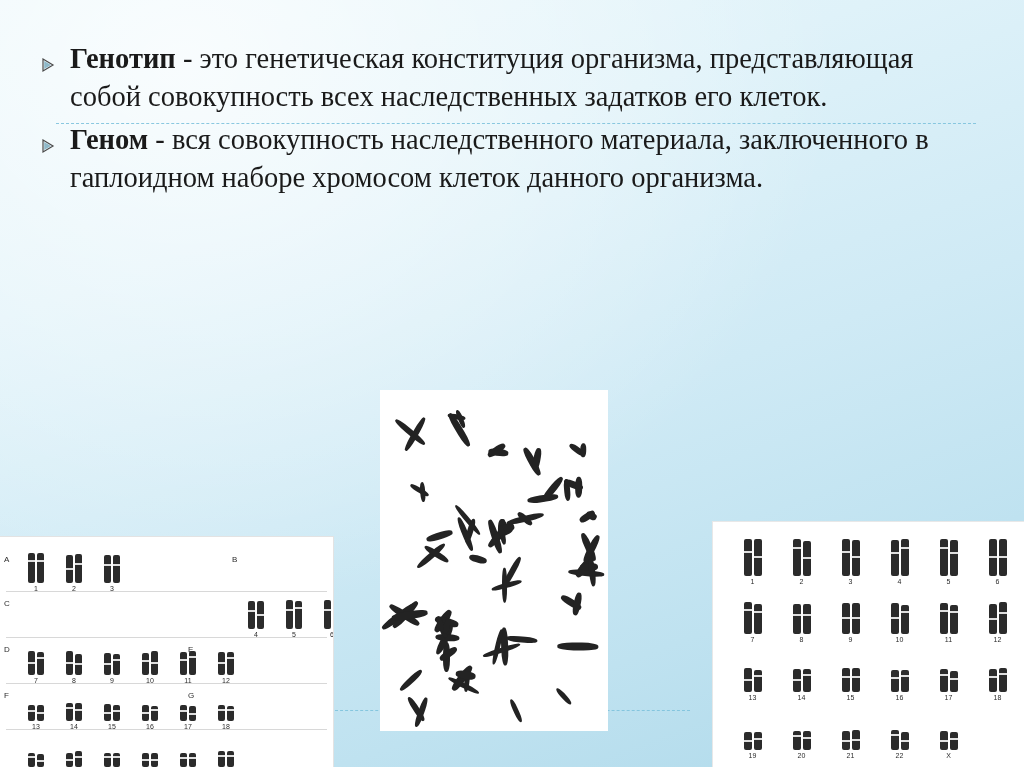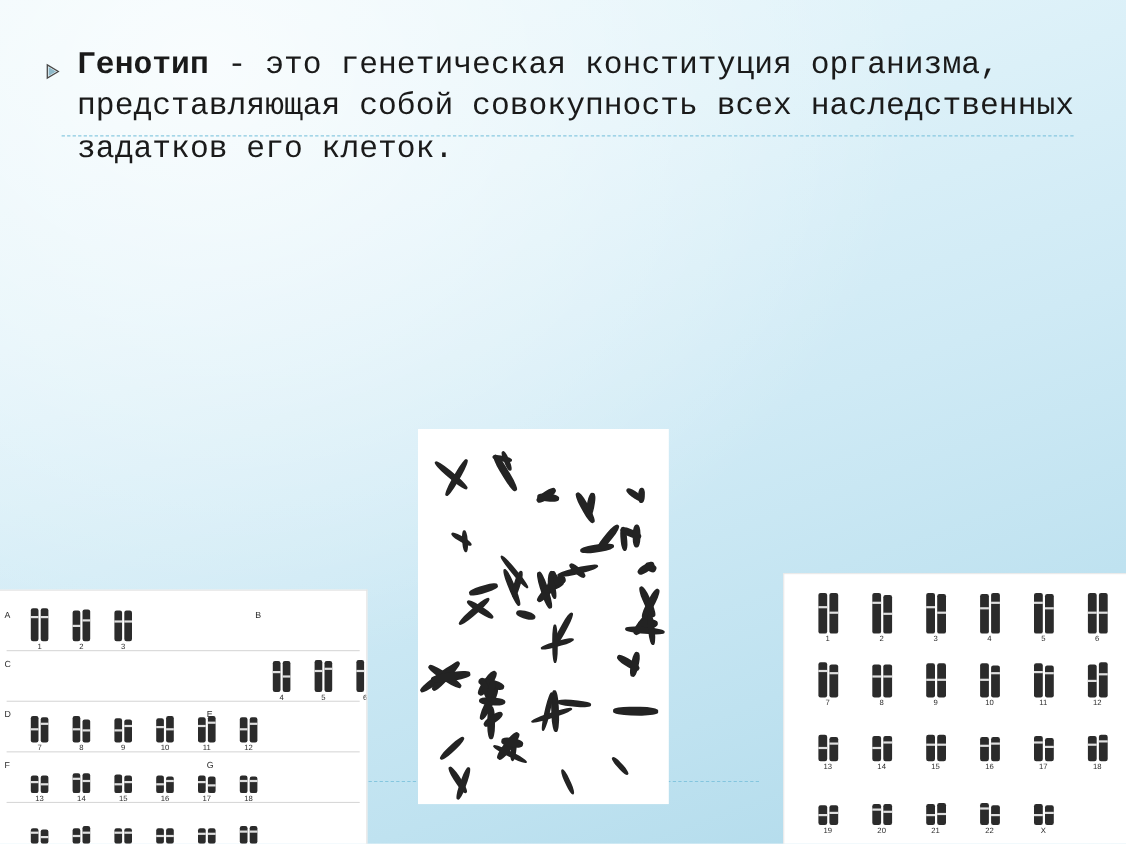--- a/index.html
+++ b/index.html
@@ -61,21 +61,21 @@
     width: 30px;
     padding-top: 17px;
     text-align: left;
   }
   .bullet-marker svg { display: block; }
   .bullet-text {
     flex: 1 1 auto;
     font-size: 28.5px;
     line-height: 1.35;
     color: #1a1a1a;
-    font-family: Liberation Mono, monospace;
+    font-family: Liberation Serif, serif;
   }
   .bullet-text .lead {
     font-weight: bold;
   }
 
   
   .figure {
     position: absolute;
     background: #ffffff;
     overflow: hidden;
@@ -173,20 +173,31 @@
           <svg width="16" height="16" viewBox="0 0 16 16" aria-hidden="true">
             <polygon points="3,2 13,8 3,14" fill="none" stroke="#4a4a4a" stroke-width="1.2"></polygon>
             <polygon points="4.2,4 11,8 4.2,12" fill="#8fb9c9"></polygon>
           </svg>
         </div>
         <div class="bullet-text">
           <span class="lead">Генотип</span><span> - это генетическая конституция организма, представляющая собой совокупность всех наследственных задатков его клеток.</span>
         </div>
       </div>
 
+      <div class="bullet">
+        <div class="bullet-marker">
+          <svg width="16" height="16" viewBox="0 0 16 16" aria-hidden="true">
+            <polygon points="3,2 13,8 3,14" fill="none" stroke="#4a4a4a" stroke-width="1.2"></polygon>
+            <polygon points="4.2,4 11,8 4.2,12" fill="#8fb9c9"></polygon>
+          </svg>
+        </div>
+        <div class="bullet-text">
+          <span class="lead">Геном</span><span> - вся совокупность наследственного материала, заключенного в гаплоидном наборе хромосом клеток данного организма.</span>
+        </div>
+      </div>
 
 
     </div>
 
     <div class="figure fig-karyotype-left">
       <div id="karLeft" style="position:relative;width:100%;height:100%;">
           <div class="kar-cell" style="left: 18px; top: 14px; width: 36px;">
             <div class="chr-pair" style="height: 32px;">
               <div class="chr b3" style="height: 30px; width: 7px;"></div>
               <div class="chr b3" style="height: 30px; width: 7px;"></div>

